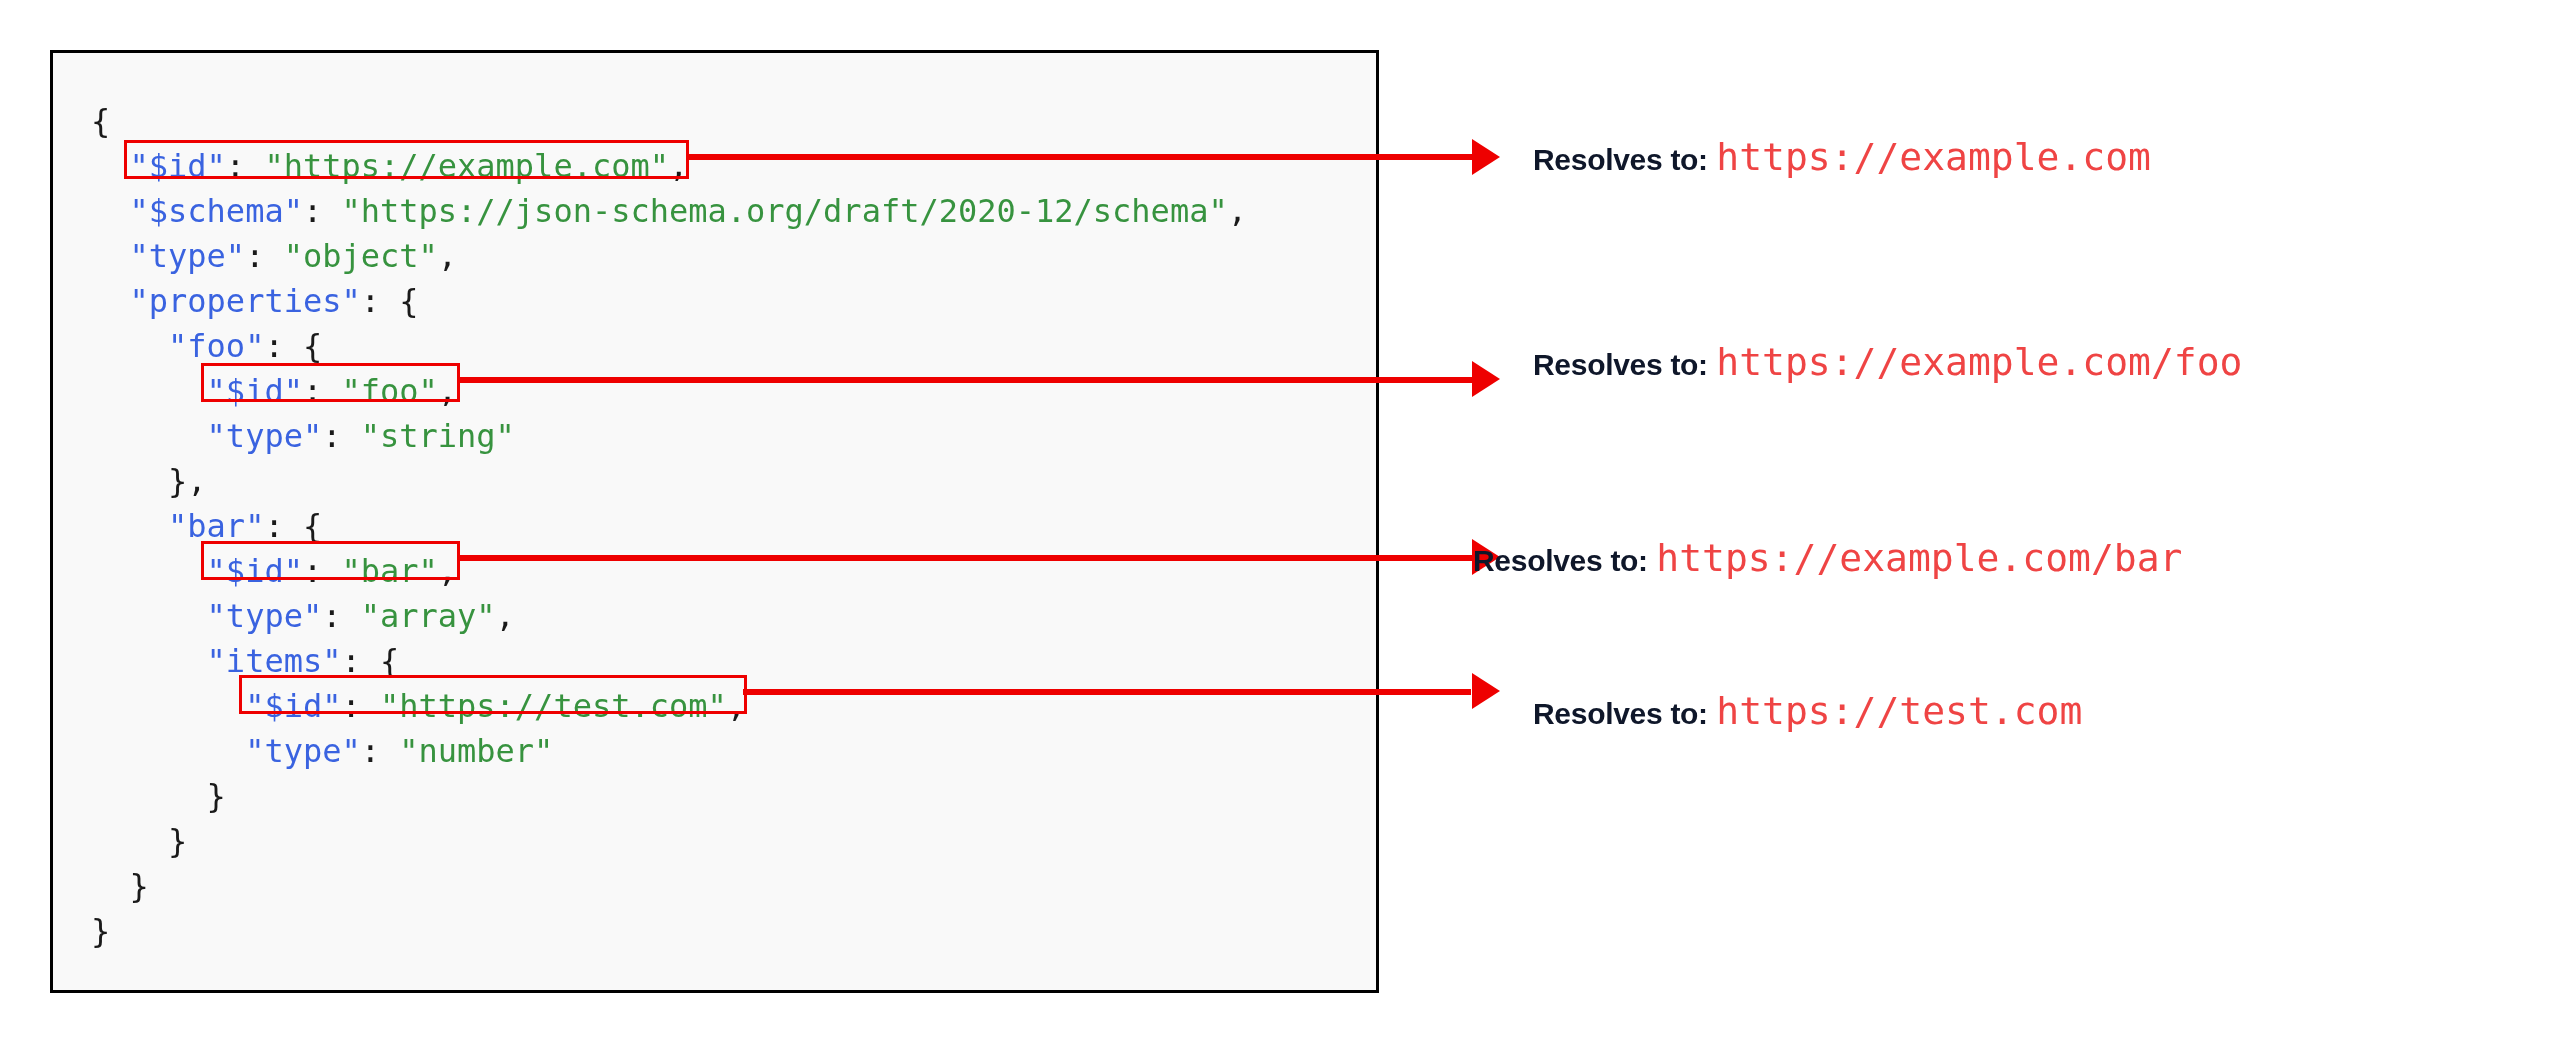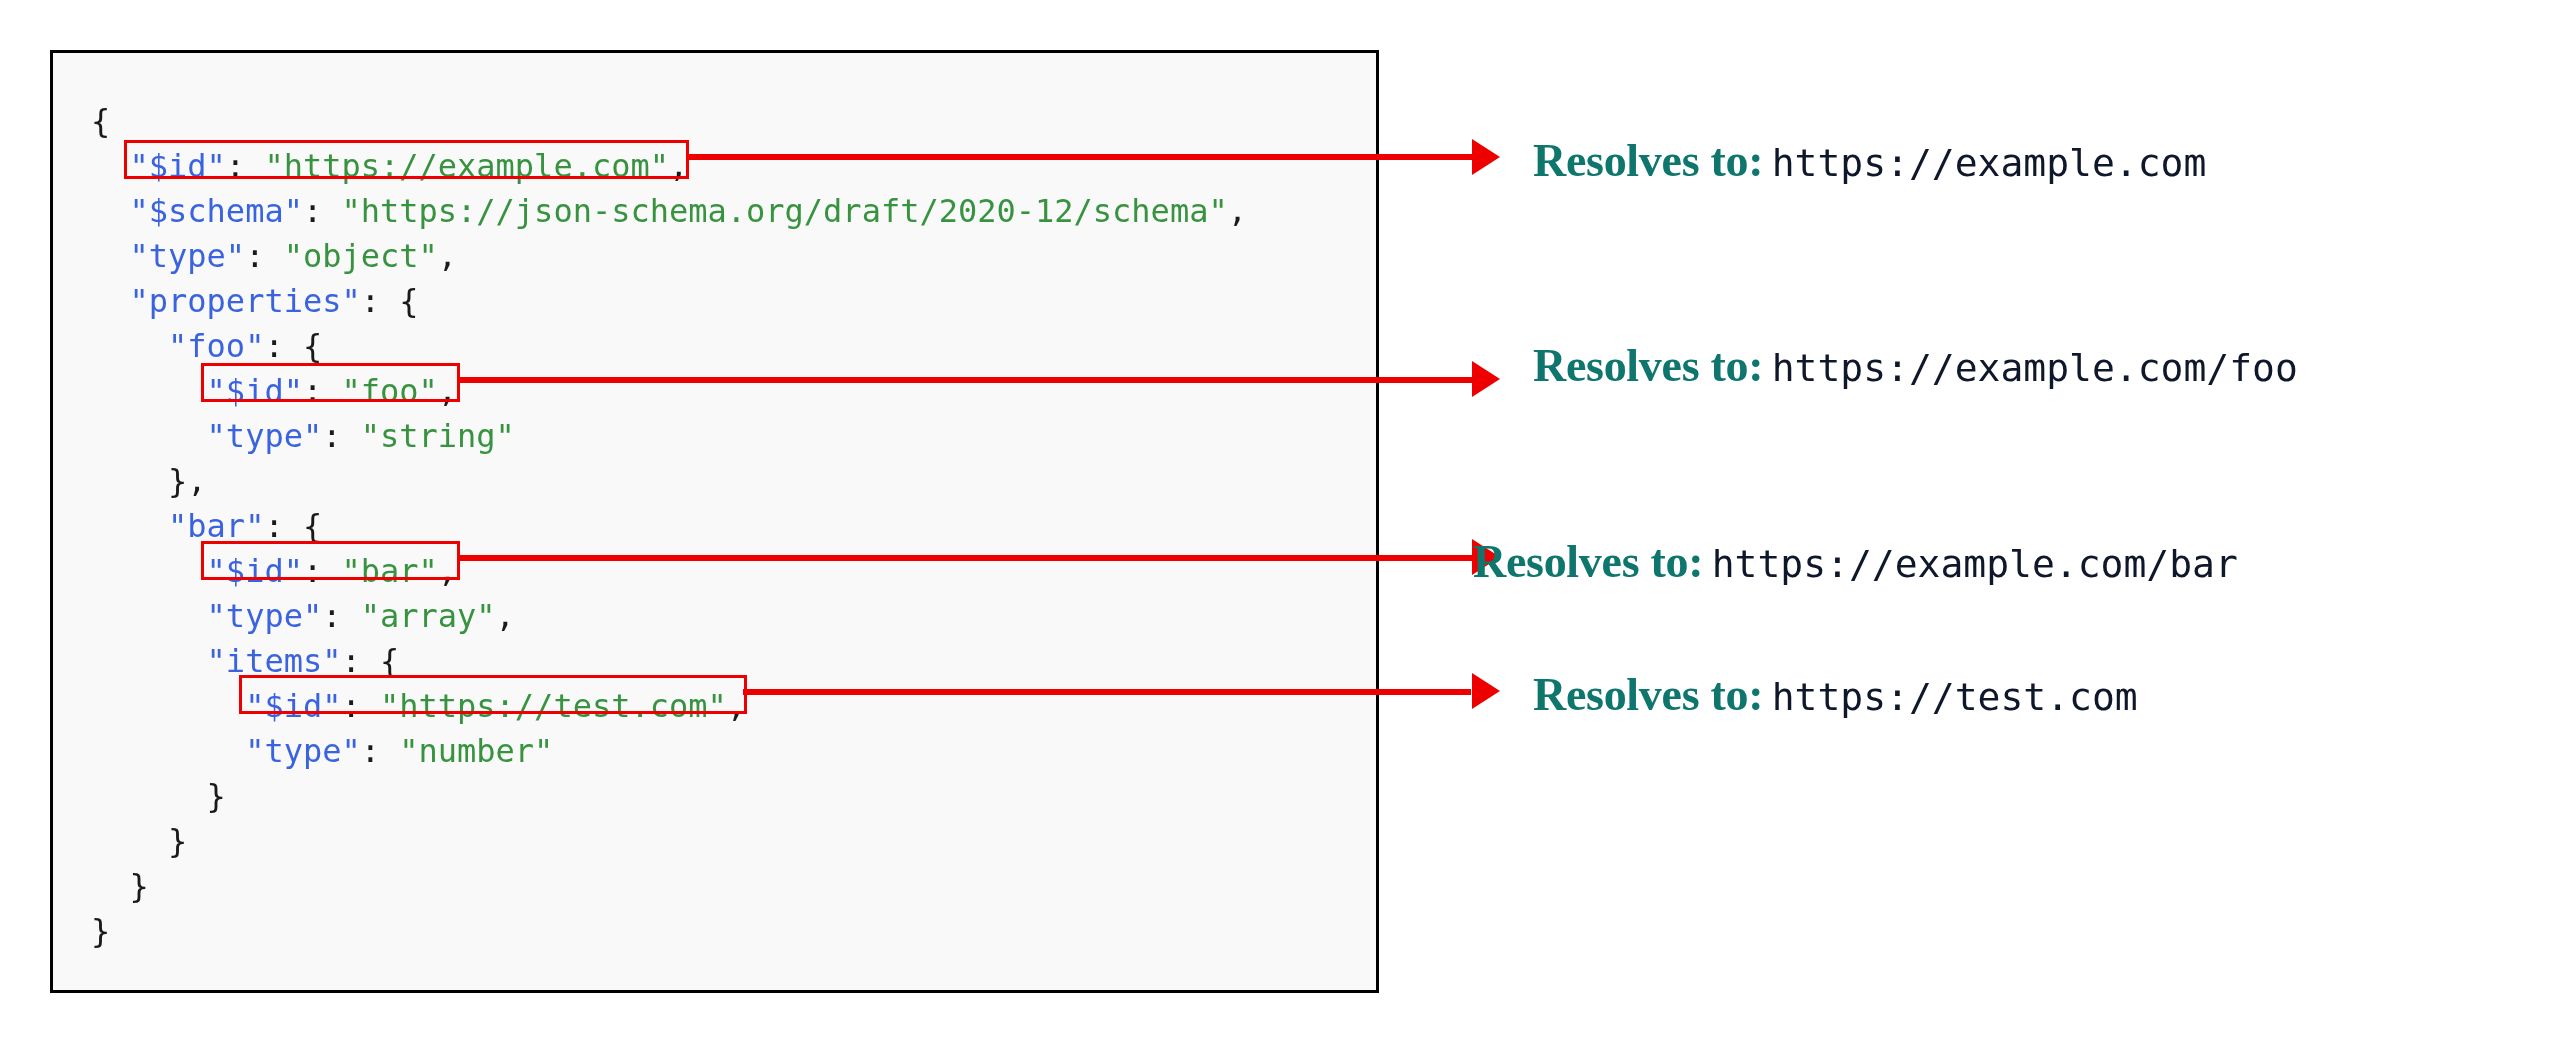--- a/index.html
+++ b/index.html
@@ -70,30 +70,30 @@
   }
 
   
   .annotation {
     position: absolute;
     left: 1533px;
     white-space: nowrap;
     line-height: 1;
   }
   .ann-label {
-    font-family: Liberation Serif, serif;
+    font-family: Liberation Sans, sans-serif;
     font-weight: bold;
-    font-size: 46px;
-    color: #0f766e;
+    font-size: 30px;
+    color: #0f172a;
     letter-spacing: -0.3px;
   }
   .ann-url {
     font-family: "DejaVu Sans Mono", "Liberation Mono", monospace;
     font-size: 38px;
-    color: #0f172a;
+    color: #ef4444;
     margin-left: 8.5px;
   }
 </style>
 </head>
 <body>
 
 <div id="code-panel">
   <div id="code-listing"><div class="code-line"><span class="tok-punc"></span><span class="tok-punc">{</span></div><div class="code-line"><span class="tok-punc">  </span><span class="tok-key">"$id"</span><span class="tok-punc">: </span><span class="tok-str">"https://example.com"</span><span class="tok-punc">,</span></div><div class="code-line"><span class="tok-punc">  </span><span class="tok-key">"$schema"</span><span class="tok-punc">: </span><span class="tok-str">"https://json-schema.org/draft/2020-12/schema"</span><span class="tok-punc">,</span></div><div class="code-line"><span class="tok-punc">  </span><span class="tok-key">"type"</span><span class="tok-punc">: </span><span class="tok-str">"object"</span><span class="tok-punc">,</span></div><div class="code-line"><span class="tok-punc">  </span><span class="tok-key">"properties"</span><span class="tok-punc">: </span><span class="tok-punc">{</span></div><div class="code-line"><span class="tok-punc">    </span><span class="tok-key">"foo"</span><span class="tok-punc">: </span><span class="tok-punc">{</span></div><div class="code-line"><span class="tok-punc">      </span><span class="tok-key">"$id"</span><span class="tok-punc">: </span><span class="tok-str">"foo"</span><span class="tok-punc">,</span></div><div class="code-line"><span class="tok-punc">      </span><span class="tok-key">"type"</span><span class="tok-punc">: </span><span class="tok-str">"string"</span></div><div class="code-line"><span class="tok-punc">    </span><span class="tok-punc">},</span></div><div class="code-line"><span class="tok-punc">    </span><span class="tok-key">"bar"</span><span class="tok-punc">: </span><span class="tok-punc">{</span></div><div class="code-line"><span class="tok-punc">      </span><span class="tok-key">"$id"</span><span class="tok-punc">: </span><span class="tok-str">"bar"</span><span class="tok-punc">,</span></div><div class="code-line"><span class="tok-punc">      </span><span class="tok-key">"type"</span><span class="tok-punc">: </span><span class="tok-str">"array"</span><span class="tok-punc">,</span></div><div class="code-line"><span class="tok-punc">      </span><span class="tok-key">"items"</span><span class="tok-punc">: </span><span class="tok-punc">{</span></div><div class="code-line"><span class="tok-punc">        </span><span class="tok-key">"$id"</span><span class="tok-punc">: </span><span class="tok-str">"https://test.com"</span><span class="tok-punc">,</span></div><div class="code-line"><span class="tok-punc">        </span><span class="tok-key">"type"</span><span class="tok-punc">: </span><span class="tok-str">"number"</span></div><div class="code-line"><span class="tok-punc">      </span><span class="tok-punc">}</span></div><div class="code-line"><span class="tok-punc">    </span><span class="tok-punc">}</span></div><div class="code-line"><span class="tok-punc">  </span><span class="tok-punc">}</span></div><div class="code-line"><span class="tok-punc"></span><span class="tok-punc">}</span></div></div>
   <div id="highlight-layer">
       <div class="hl-box" style="left: 71px; top: 87px; width: 565px; height: 39px; border-color: rgb(238, 0, 0);"></div>
@@ -110,15 +110,15 @@
     <div class="arrow-head" style="left: 1472px; top: 361px; border-left-color: rgb(238, 0, 0);"></div>
     <div class="arrow-line" style="left: 457px; top: 555px; width: 1015px; background: rgb(238, 0, 0);"></div>
     <div class="arrow-head" style="left: 1472px; top: 539px; border-left-color: rgb(238, 0, 0);"></div>
     <div class="arrow-line" style="left: 743px; top: 689px; width: 728px; background: rgb(238, 0, 0);"></div>
     <div class="arrow-head" style="left: 1472px; top: 673px; border-left-color: rgb(238, 0, 0);"></div>
   </div>
 <div id="annotation-layer">
     <div class="annotation" style="left: 1533px; top: 138px;"><span class="ann-label">Resolves to:</span><span class="ann-url">https://example.com</span></div>
     <div class="annotation" style="left: 1533px; top: 343px;"><span class="ann-label">Resolves to:</span><span class="ann-url">https://example.com/foo</span></div>
     <div class="annotation" style="left: 1473px; top: 539px;"><span class="ann-label">Resolves to:</span><span class="ann-url">https://example.com/bar</span></div>
-    <div class="annotation" style="left: 1533px; top: 672px; text-align: right;"><span class="ann-label">Resolves to:</span><span class="ann-url">https://test.com</span></div>
+    <div class="annotation" style="left: 1533px; top: 692px; text-align: right;"><span class="ann-label">Resolves to:</span><span class="ann-url">https://test.com</span></div>
   </div>
 
 
 </body></html>

